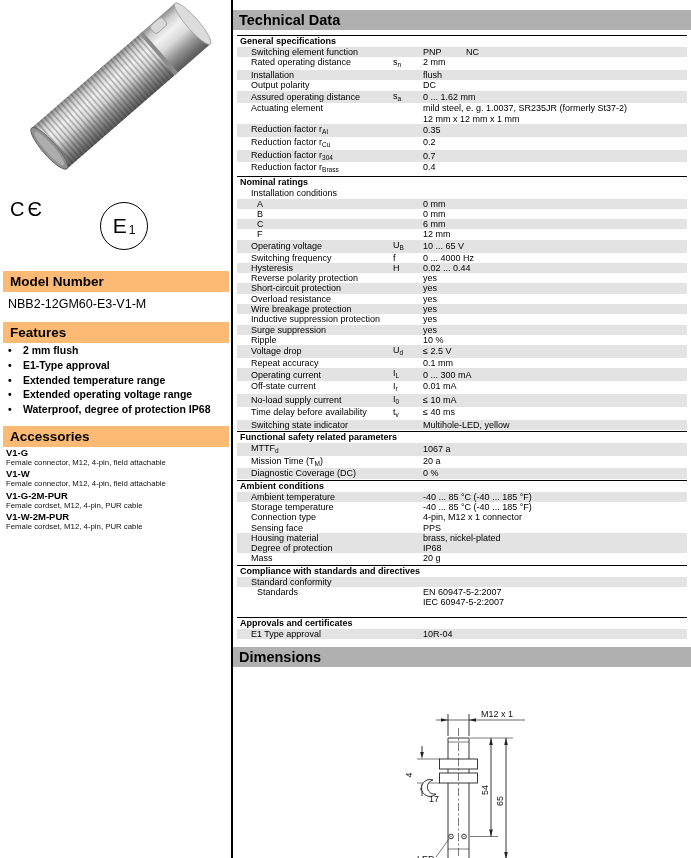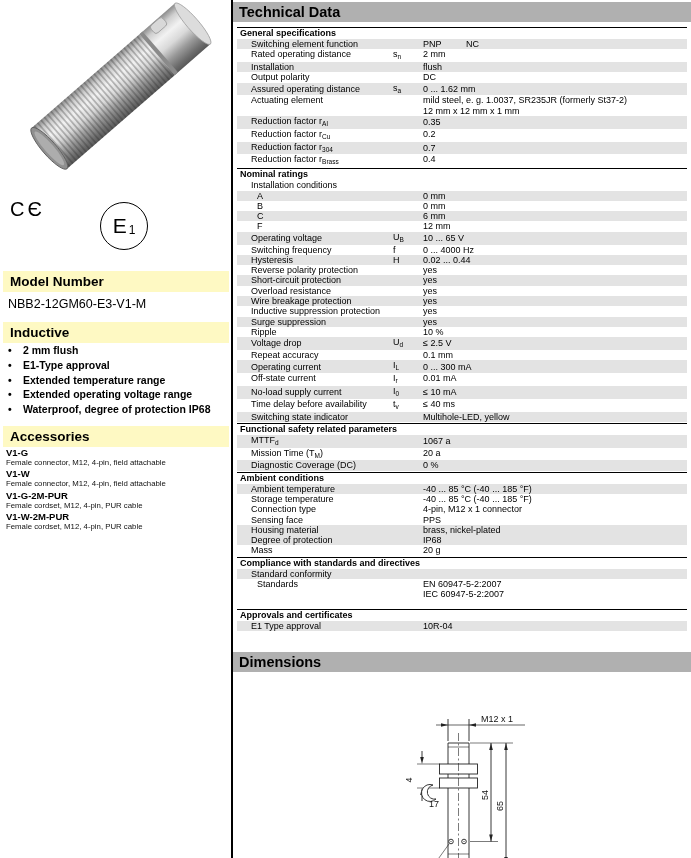--- a/index.html
+++ b/index.html
@@ -1,41 +1,41 @@
 <!DOCTYPE html>
 <html><head>
 <meta charset="utf-8">
 <style>
   html,body{margin:0;padding:0;background:#888;}
   #page{position:relative;width:691px;height:858px;background:#ffffff;overflow:hidden;
         font-family:"Liberation Sans",sans-serif;color:#000;}
   #divider{position:absolute;left:231px;top:0;width:2px;height:858px;background:#000;}
 
   
-  .lbar{position:absolute;left:3px;width:226px;height:21px;background:#fef9c3;
+  .lbar{position:absolute;left:3px;width:226px;height:21px;background:#fdba74;
         font-weight:bold;font-size:13.5px;line-height:21px;padding-left:7px;box-sizing:border-box;}
   #photo{position:absolute;left:5px;top:2px;}
   #ce-mark{position:absolute;left:10px;top:198px;font-size:20px;font-weight:500;letter-spacing:3px;}
   #e1-mark{position:absolute;left:100px;top:202px;width:46px;height:46px;border:1.6px solid #000;
            border-radius:50%;display:flex;align-items:center;justify-content:center;background:#fff;}
   #e1-mark .E{font-size:21px;}
   #e1-mark .one{font-size:12px;margin-top:7px;margin-left:2px;}
   #model-value{position:absolute;left:8px;top:297px;font-weight:normal;font-size:12.5px;}
   #feat-list{position:absolute;left:8px;top:345px;font-size:10.5px;font-weight:bold;width:215px;}
   .feat{display:flex;margin-bottom:4.4px;line-height:10.4px;}
   .feat .b{width:15px;flex:none;}
   #acc-list{position:absolute;left:6px;top:445px;width:220px;}
   .acc-code{font-size:9.5px;font-weight:bold;line-height:10px;margin-top:2.5px;}
   .acc-desc{font-size:7.8px;line-height:9px;margin-bottom:2.5px;color:#111;}
 
   
   #right{position:absolute;left:233px;top:0;width:458px;}
-  .rbar{margin-top:2px;height:20px;background:#b0b0b0;font-weight:bold;font-size:14.5px;
+  .rbar{margin-top:10px;height:20px;background:#b0b0b0;font-weight:bold;font-size:14.5px;
         line-height:20px;padding-left:6px;}
-  .rbar.dim{margin-top:21px;}
+  .rbar.dim{margin-top:8px;}
   #table{padding:4px 4px 0 4px;}
   .sec-h{border-top:1px solid #000;font-weight:bold;font-size:9px;line-height:11px;
          padding-left:3px;margin-top:1px;}
   .trow{display:flex;font-size:9px;line-height:10.3px;}
   .trow.sh{background:#e3e3e3;align-items:center;}
   .c1{width:156px;padding-left:14px;box-sizing:border-box;flex:none;}
   .c1.ind1{padding-left:20px;}
   .c2{width:30px;flex:none;}
   .c3{flex:1;}
   .sb{font-size:6.5px;vertical-align:-1.5px;}
@@ -79,21 +79,21 @@
 
   <div id="ce-mark">CЄ</div>
   <div id="e1-mark">
     <span class="E">E</span>
     <span class="one">1</span>
   </div>
 
   <div class="lbar" style="top:271px">Model Number</div>
   <div id="model-value">NBB2-12GM60-E3-V1-M</div>
 
-  <div class="lbar" style="top:322px">Inductive</div>
+  <div class="lbar" style="top:322px">Features</div>
   <div id="feat-list">
       <div class="feat">
         <span class="b">•</span>
         <span>2 mm flush</span>
       </div>
       <div class="feat">
         <span class="b">•</span>
         <span>E1-Type approval</span>
       </div>
       <div class="feat">

